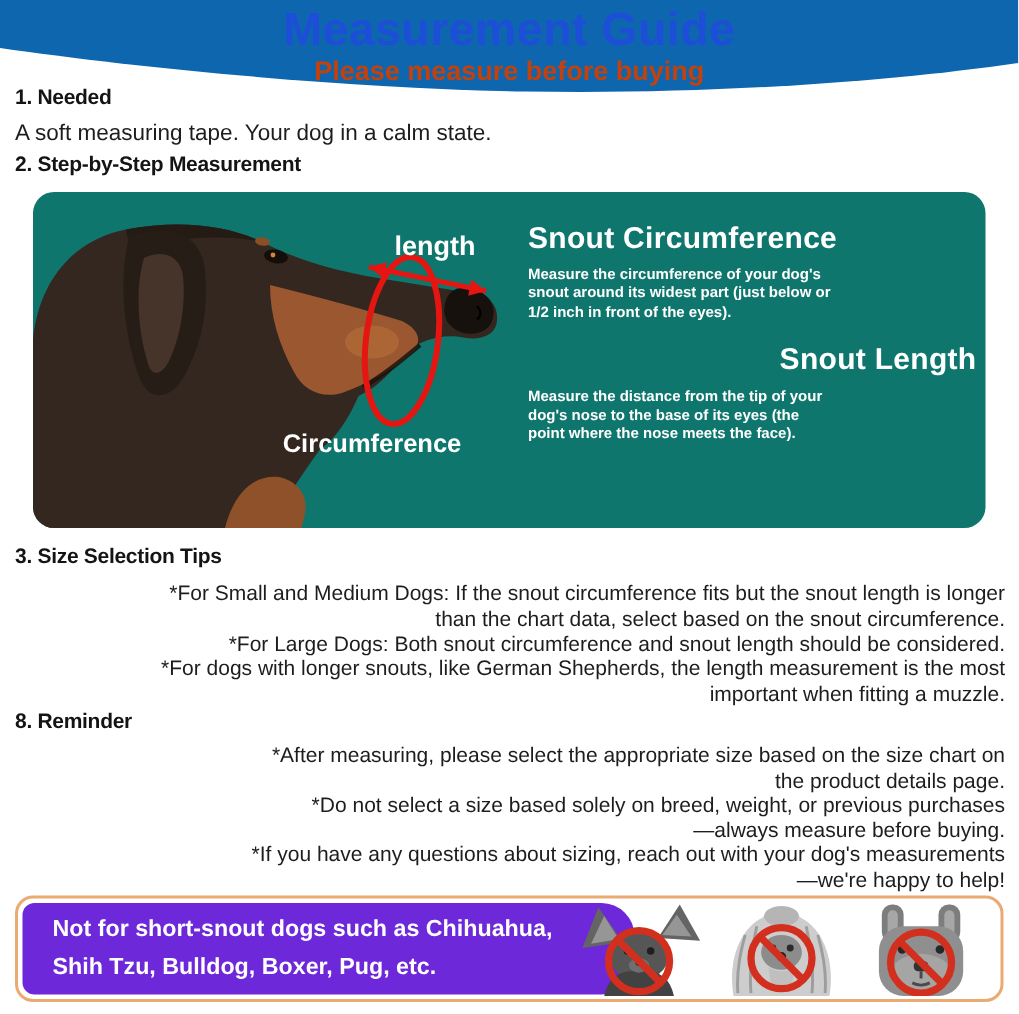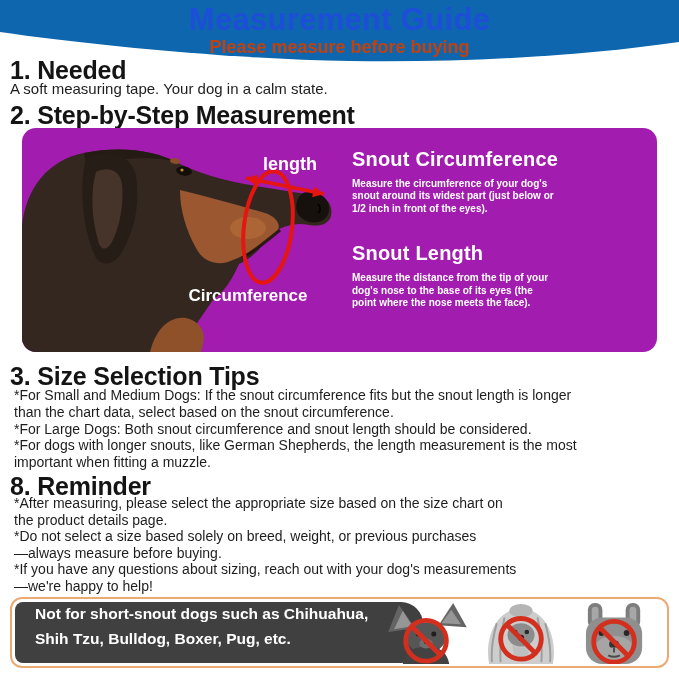--- a/index.html
+++ b/index.html
@@ -13,53 +13,53 @@
     position:absolute; top:2px; left:0; width:100%; text-align:center;
     color:#1d4ed8; font-size:31px; font-weight:800; letter-spacing:.3px;
   }
   .hero-sub {
     position:absolute; top:37px; left:0; width:100%; text-align:center;
     color:#c2410c; font-size:18px; font-weight:700;
   }
   
   .sec-h {
     position:absolute; left:10px; margin:0; color:#141414;
-    font-size:25px; font-weight:800; letter-spacing:-0.2px;
+    font-size:14px; font-weight:800; letter-spacing:-0.2px;
   }
   .body-text {
     position:absolute; left:10px; margin:0; color:#1d1d1d; font-size:15px;
   }
   #sec1-h { top:56px; }  #sec1-b { top:80px; }
   #sec2-h { top:101px; } #sec3-h { top:362px; } #sec4-h { top:472px; }
   
   .panel {
     position:absolute; top:128px; left:22px; width:635px; height:224px;
-    background:#a21caf; border-radius:14px; overflow:hidden; display:flex;
+    background:#0f766e; border-radius:14px; overflow:hidden; display:flex;
   }
   .panel svg text { font-family:"Liberation Sans", sans-serif; }
   .panel-text { width:299px; padding:20px 6px 0 0; color:#ffffff; }
   .panel-h { margin:0 0 7px 0; font-size:20px; font-weight:800; letter-spacing:.2px; }
-  .panel-h.second { margin-top:27px; }
+  .panel-h.second { margin-top:14px;text-align:right; }
   .panel-p { margin:0; font-size:10px; font-weight:700; line-height:1.24; white-space:pre-line; }
   
-  .bullet-list { position:absolute; left:14px; width:656px; color:#1d1d1d; }
+  .bullet-list { position:absolute; left:14px; width:656px; color:#1d1d1d;text-align:right; }
   .bullet-item { margin:0; font-size:14px; line-height:1.2; white-space:pre-line; }
   #tips-list { top:387px; }
   #reminder-list { top:495px; }
   #reminder-list .bullet-item { line-height:1.18; }
   
   .warn-box {
     position:absolute; top:597px; left:10px; width:659px; height:71px;
     box-sizing:border-box; border:2px solid #ecaa73; border-radius:12px;
     background:#ffffff;
   }
   .warn-blue {
     position:absolute; left:3px; top:3px; bottom:3px; width:408px;
-    background:#404040; border-radius:8px 22px 22px 8px;
-    display:flex; align-items:flex-start;
+    background:#6d28d9; border-radius:8px 22px 22px 8px;
+    display:flex; align-items:center;
   }
   .warn-text {
     margin:0; padding-left:20px; color:#ffffff;
     font-size:15.5px; font-weight:700; line-height:1.6; white-space:pre-line;
   }
   .warn-dogs {
     position:absolute; right:5px; top:2px; bottom:2px;
     display:flex; align-items:flex-end;
   }
   .warn-dogs svg { display:block; }

